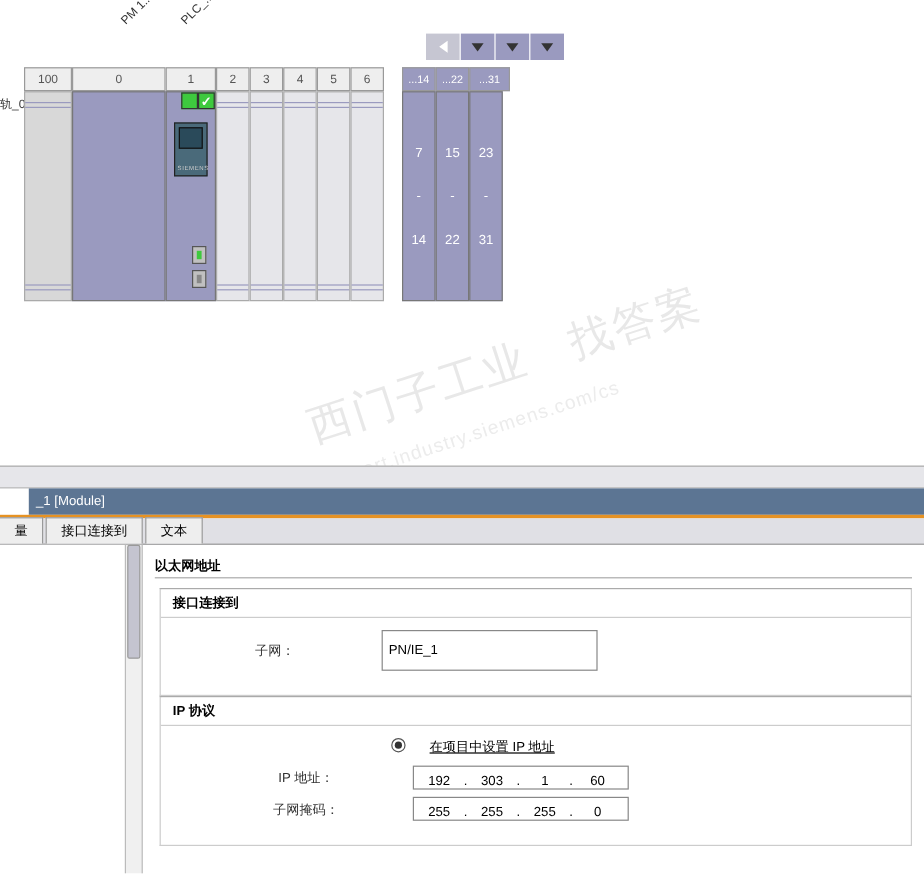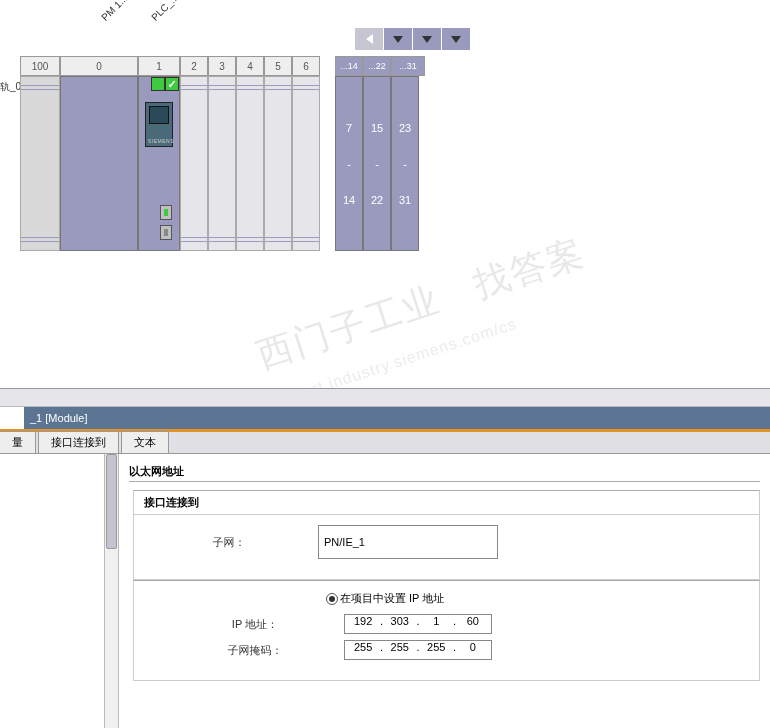--- a/index.html
+++ b/index.html
@@ -70,25 +70,25 @@
     
     .section-title { font-weight: bold; font-size: 12px; padding: 4px 0 2px 0; border-bottom: 1px solid #aaa; margin-bottom: 8px; display: flex; align-items: baseline; }
     
     .subsection { margin-left: 4px; border: 1px solid #ccc; border-top: 1px solid #aaa; padding: 10px 14px 14px 14px; margin-bottom: 0; }
     .subsection-title { font-weight: bold; font-size: 11px; margin: -10px -14px 10px -14px; padding: 4px 10px; border-bottom: 1px solid #ccc; }
     
     .form-row { display: flex; align-items: center; margin-bottom: 6px; }
     .form-label { width: 170px; text-align: center; padding-right: 8px; color: #333; font-size: 11px; }
     .form-input { width: 180px; height: 20px; border: 1px solid #888; padding: 16px 5px; background: #fff; font-size: 11px; }
     .form-button { width: 180px; height: 22px; border: 1px solid #999; background: linear-gradient(#fdfdfd,#e5e5e5); font-size: 11px; cursor: pointer; }
-    .form-input-ip { width: 148px; height: 20px; border: 1px solid #888; background: #fff; display: flex; align-items: flex-start; font-size: 11px; padding: 0 4px; }
+    .form-input-ip { width: 180px; height: 20px; border: 1px solid #888; background: #fff; display: flex; align-items: flex-end; font-size: 11px; padding: 0 4px; }
     .ip-octet { width: 34px; text-align: center; }
     .ip-dot { width: 10px; text-align: center; }
     
-    .radio-row { display: flex; align-items: center; margin-bottom: 8px; padding-left: 178px; gap: 2px; }
+    .radio-row { display: flex; margin-bottom: 8px; padding-left: 178px; gap: 20px; text-decoration: underline; }
     .radio-circle { width: 12px; height: 12px; border: 1px solid #555; border-radius: 50%; display: flex; align-items: center; justify-content: center; }
     .radio-circle.checked::after { content: ''; width: 6px; height: 6px; background: #333; border-radius: 50%; }
     
     .checkbox-row { display: flex; align-items: center; margin-bottom: 6px; padding-left: 204px; gap: 6px; }
     .checkbox-box { width: 12px; height: 12px; border: 1px solid #555; background: #fff; }
     
     
     .watermark { position: absolute; top: 280px; left: 250px; font-size: 36px; color: #e8e8e8; transform: rotate(-18deg); font-weight: 300; pointer-events: none; white-space: nowrap; letter-spacing: 2px; }
     .watermark-sub { position: absolute; top: 355px; left: 260px; font-size: 16px; color: #ececec; transform: rotate(-18deg); pointer-events: none; letter-spacing: 1px; }
   </style>
@@ -231,20 +231,21 @@
 
       <div class="subsection">
         <div class="subsection-title">接口连接到</div>
         <div class="form-row">
           <div class="form-label">子网：</div>
           <input class="form-input" value="PN/IE_1" style="">
         </div>
       </div>
 
       <div class="subsection">
+        <div class="subsection-title">IP 协议</div>
 
         <div class="radio-row">
           <div class="radio-circle checked"></div>
           <span>在项目中设置 IP 地址</span>
         </div>
 
         <div class="form-row" style="padding-left: 26px;">
           <div class="form-label">IP 地址：</div>
           <div class="form-input-ip">
             <span class="ip-octet">192</span>

